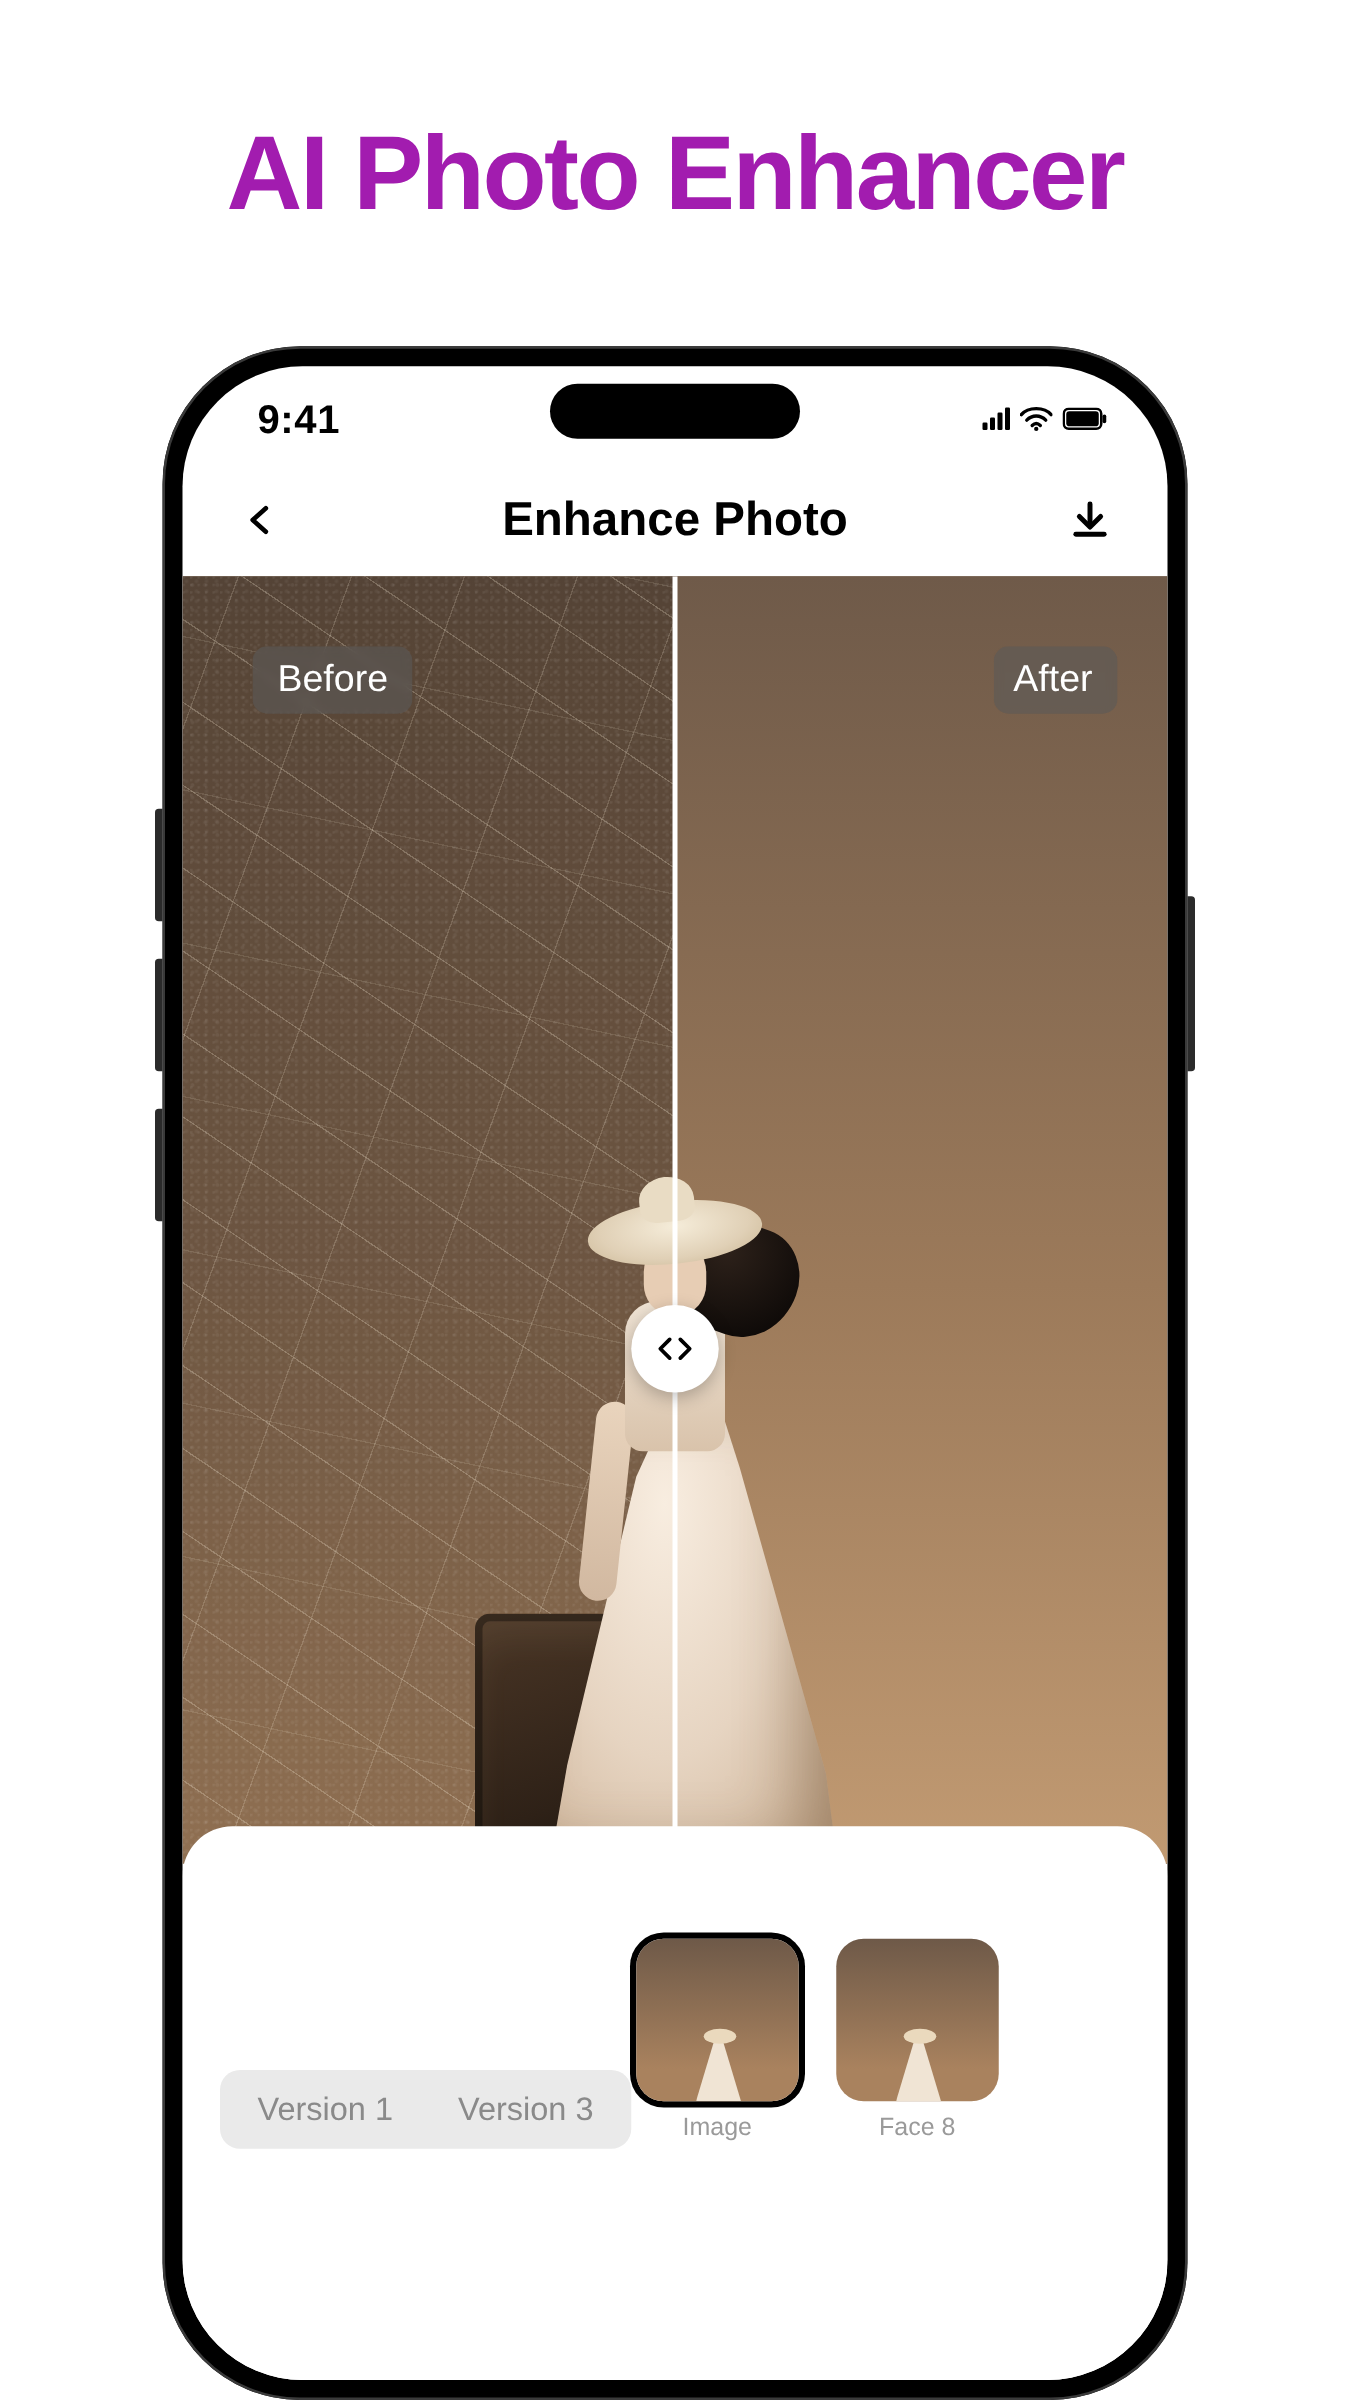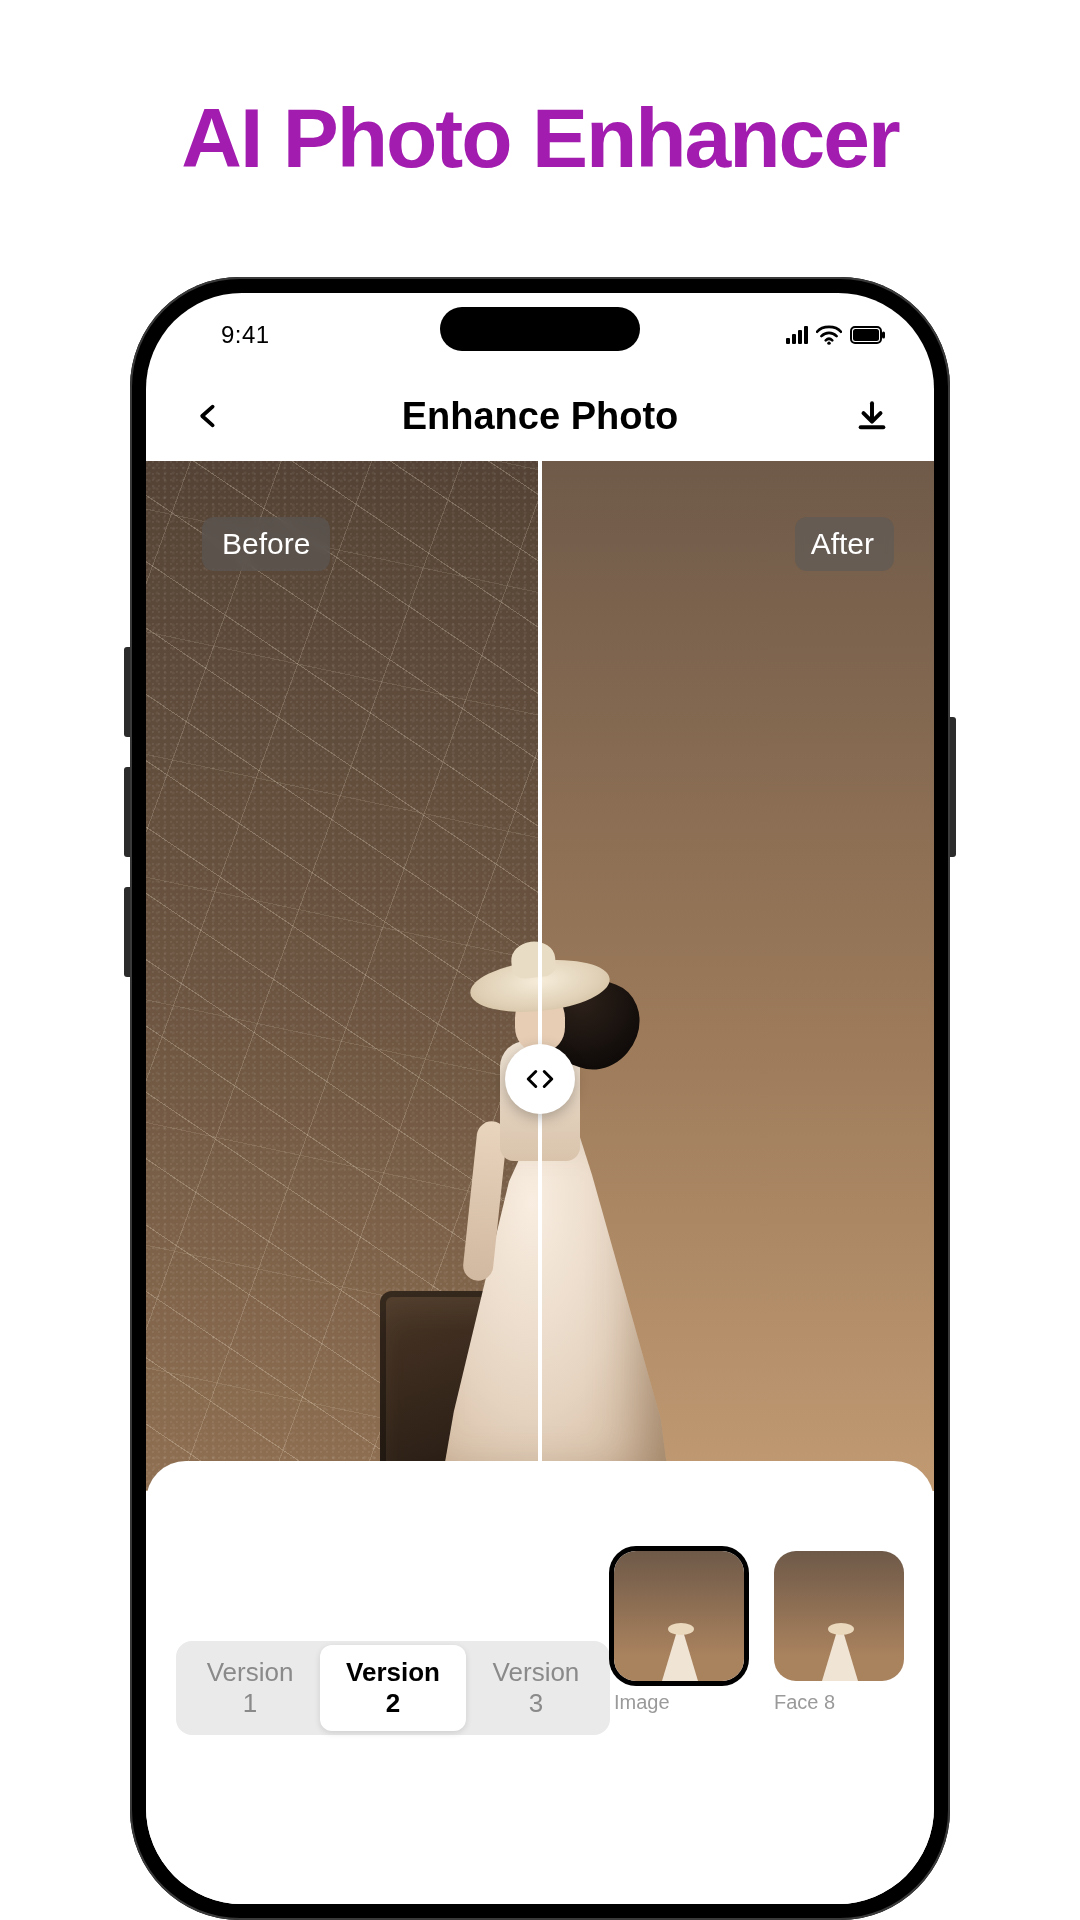--- a/index.html
+++ b/index.html
@@ -73,24 +73,23 @@
   
   .status-bar {
     height: 72px;
     display: flex;
     align-items: center;
     justify-content: space-between;
     padding: 0 48px 0 60px;
     margin-top: 6px;
   }
   .status-time {
-    font-size: 24px;
-    font-weight: 400;
+    font-size: 32px;
+    font-weight: 700;
     letter-spacing: 0.5px;
-    margin-left: 15px;
   }
   .status-icons {
     display: flex;
     align-items: center;
     gap: 8px;
   }
   .signal-bars {
     display: flex;
     align-items: flex-end;
     gap: 2px;
@@ -330,21 +329,21 @@
   .thumbs {
     display:flex;
     gap:30px;
     margin-top:50px;
     align-self:flex-start;
     padding-left:4px;
   }
   .thumb {
     display:flex;
     flex-direction:column;
-    align-items:flex-start;
+    align-items:center;
     gap:10px;
   }
   .thumb-box {
     width:130px; height:130px;
     border-radius:22px;
     overflow:hidden;
     position:relative;
     background: linear-gradient(180deg,#6e5948 0%, #a9825e 80%);
   }
   .thumb-box .mini-fig {
@@ -465,21 +464,20 @@
         </svg>
         <svg width="14" height="20" viewBox="0 0 10 16" fill="none">
           <path d="M2 2 L8 8 L2 14" stroke-width="2.4" stroke-linecap="round" stroke-linejoin="round"></path>
         </svg>
       </div>
     </div>
 
     <div class="bottom-panel">
       <div class="segmented">
         <button>Version 1</button>
-        <button class="active">Version 2</button>
         <button>Version 3</button>
       </div>
 
       <div class="thumbs">
         <div class="thumb selected">
           <div class="thumb-box">
             <div class="mini-fig"></div>
           </div>
           <div class="thumb-label">Image</div>
         </div>

